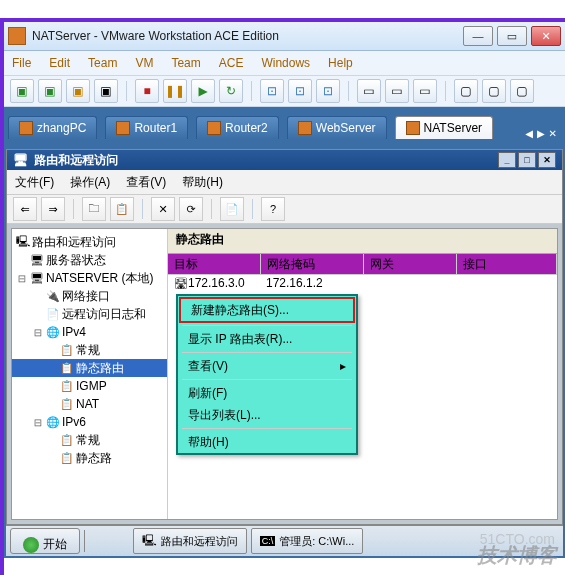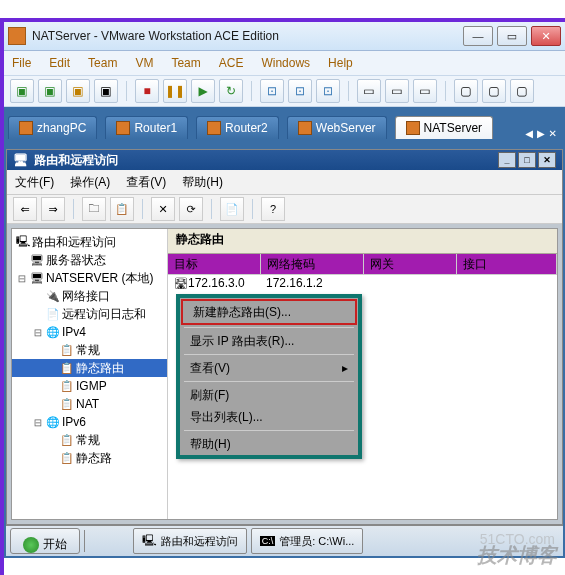--- a/index.html
+++ b/index.html
@@ -31,21 +31,21 @@
 .tnode{display:flex;align-items:center;height:18px;padding-left:4px;gap:2px;white-space:nowrap}
 .tico{width:14px;height:14px;display:inline-flex;align-items:center;justify-content:center;font-size:11px}
 .exp{width:12px;color:#666;font-size:10px;text-align:center}
 .selected{background:#316ac5;color:#fff}
 .main{flex:1;display:flex;flex-direction:column}
 .panel-title{height:20px;background:#ece9d8;border-bottom:1px solid #aca899;padding:2px 8px;font-weight:bold}
 .listhdr{height:20px;display:flex;background:#a21caf;border-bottom:1px solid #ccc}
 .lcol{border-right:1px solid #ccc;padding:2px 6px}
 .listrow{display:flex;height:18px}
 .lcell{padding:1px 6px;white-space:nowrap}
-.ctxmenu{position:absolute;left:176px;top:294px;width:178px;background:#a3a3a3;border:4px solid #0f766e;box-shadow:2px 2px 4px rgba(0,0,0,.3)}
+.ctxmenu{position:absolute;left:176px;top:294px;width:178px;background:#5eead4;border:2px solid #0f766e;box-shadow:2px 2px 4px rgba(0,0,0,.3)}
 .ctxitem{height:22px;display:flex;align-items:center;padding:0 10px}
 .ctxitem.hl{border:2px solid #c82020;margin:1px}
 .ctxsep{height:1px;background:#ccc;margin:2px 4px}
 .statusbar{height:22px;background:#f0f0f0;border-top:1px solid #ccc;padding:2px 8px;display:flex;align-items:center;margin:0 4px}
 .taskbar{height:30px;background:linear-gradient(#e0e8f0,#c8d8e8);display:flex;align-items:center;padding:0 4px;gap:4px;border-top:1px solid #888}
 .startbtn{height:24px;padding:0 12px;background:linear-gradient(#f0f4f8,#d0dce8);border:1px solid #888;border-radius:3px;display:flex;align-items:flex-end;gap:4px}
 .tskbtn{height:24px;padding:0 8px;background:linear-gradient(#f0f4f8,#d0dce8);border:1px solid #888;border-radius:2px;display:flex;align-items:center;gap:4px;font-size:11px}
 .watermark{position:absolute;right:8px;bottom:6px;color:#888;font-size:20px;font-style:italic;font-weight:bold;opacity:.6}
 .wm2{position:absolute;right:10px;bottom:28px;color:#aaa;font-size:14px;opacity:.5}
 </style>

